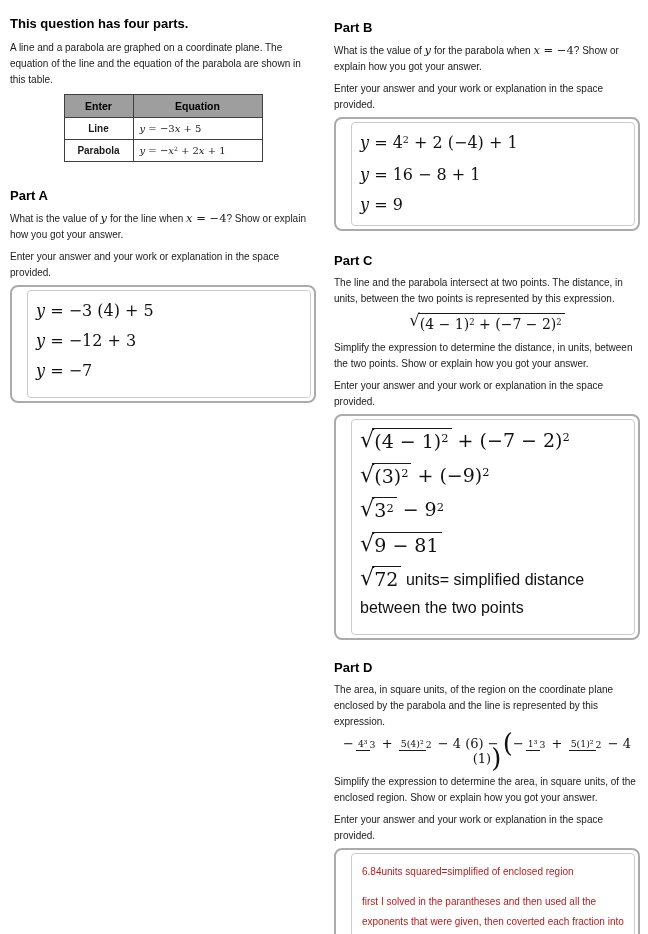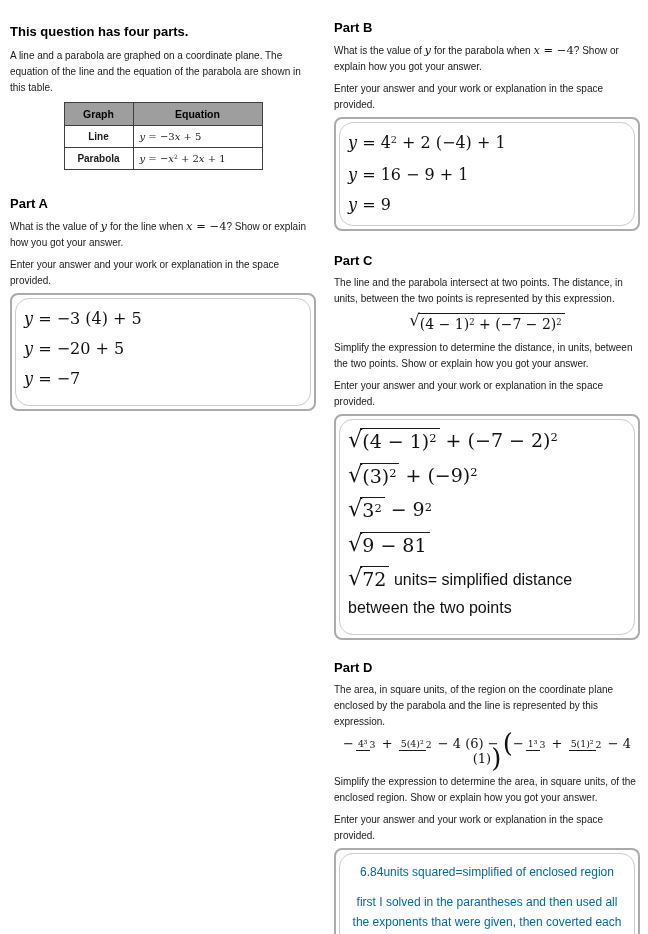--- a/index.html
+++ b/index.html
@@ -3,21 +3,21 @@
 <meta charset="utf-8">
 <style>
   html,body{margin:0;padding:0;background:#fff;}
   body{
     width:648px;height:934px;overflow:hidden;
     font-family:"Liberation Sans",sans-serif;color:#1a1a1a;
   }
   .page{display:flex;width:648px;}
   .col{width:324px;box-sizing:border-box;padding:8px 8px 0 10px;}
 
-  h1,h2{font-size:13px;line-height:16px;margin:16px 0 8px;color:#000;font-weight:bold;}
+  h1,h2{font-size:13px;line-height:16px;margin:8px 0 8px;color:#000;font-weight:bold;}
   h2{margin:12px 0 6px;}
   p{font-size:10px;line-height:16px;margin:0 0 6px;color:#1a1a1a;}
   p.enter{margin-bottom:4px;}
 
   section.part-b{margin-top:4px;}
   section.part-c{margin-top:22px;}
   section.part-d{margin-top:20px;}
 
   
   table.eqtable{border-collapse:collapse;margin:4px auto 26px;background:#fff;border:1.5px solid #3f3f3f;}
@@ -43,45 +43,45 @@
   .frac .num{border-bottom:1px solid #1a1a1a;padding:0 2px 1px;}
   .frac .den{padding-top:1px;}
   .bigp{font-size:2em;line-height:0;vertical-align:middle;position:relative;top:-0.05em;}
 
   .expr{text-align:center;margin:2px 0 8px;color:#111;}
   .expr-c{font-size:14px;}
   .expr-d{font-size:13px;margin:4px 0 8px;}
 
   
   .abox{border:2px solid #ababab;border-radius:8px;padding:3px;background:#fff;}
-  .abox-inner{border:1px solid #ccc;border-radius:14px;padding:5px 8px;background:#fff;}
+  .abox-inner{border:1px solid #ccc;border-radius:4px;padding:5px 8px;background:#fff;margin-left:12px;}
   .box-a .abox-inner{min-height:96px;}
   .box-b .abox-inner{min-height:84px;}
   .box-c .abox-inner{min-height:204px;}
   .box-d .abox-inner{min-height:146px;padding:8px 10px;}
 
   .lines-ab .math-line{font-size:16px;line-height:30px;color:#111;}
   .lines-c .math-line{font-size:19px;line-height:1.45;margin:2px 0 7px;color:#111;}
   .lines-c .math-line .seg-t{font-size:16px;}
 
-  .ans-p{font-size:12px;line-height:20px;margin:0 0 10px;color:#0369a1;text-align:center;}
+  .ans-p{font-size:10px;line-height:20px;margin:0 0 10px;color:#b91c1c;}
 </style>
 </head>
 <body>
 
 <div class="page">
 
   <div class="col col-left">
     <h1>This question has four parts.</h1>
     <p>A line and a parabola are graphed on a coordinate plane. The equation of the line and the equation of the parabola are shown in this table.</p>
 
     <table class="eqtable">
       <thead>
         <tr>
-          <th class="col-graph">Graph</th>
+          <th class="col-graph">Enter</th>
           <th class="col-eq">Equation</th>
         </tr>
       </thead>
       <tbody>
         <tr>
           <td class="c">Line</td>
           <td class="eq"><span class="seg-mi">y</span><span class="seg-m"> = −3</span><span class="seg-mi">x</span><span class="seg-m"> + 5</span></td>
         </tr>
         <tr>
           <td class="c">Parabola</td>
@@ -90,37 +90,37 @@
       </tbody>
     </table>
 
     <section class="part-a">
       <h2>Part A</h2>
       <p class="q"><span class="seg-t">What is the value of </span><span class="seg-mi">y</span><span class="seg-t"> for the line when </span><span class="seg-mi">x</span><span class="seg-m"> = −4</span><span class="seg-t">? Show or explain how you got your answer.</span></p>
       <p class="enter">Enter your answer and your work or explanation in the space provided.</p>
       <div class="abox box-a">
         <div class="abox-inner lines-ab">
             <div class="math-line"><span class="seg-mi">y</span><span class="seg-m"> = −3 (4) + 5</span></div>
-            <div class="math-line"><span class="seg-mi">y</span><span class="seg-m"> = −20 + 5</span></div>
+            <div class="math-line"><span class="seg-mi">y</span><span class="seg-m"> = −12 + 3</span></div>
             <div class="math-line"><span class="seg-mi">y</span><span class="seg-m"> = −7</span></div>
           </div>
       </div>
     </section>
   </div>
 
   <div class="col col-right">
 
     <section class="part-b">
       <h2>Part B</h2>
       <p class="q"><span class="seg-t">What is the value of </span><span class="seg-mi">y</span><span class="seg-t"> for the parabola when </span><span class="seg-mi">x</span><span class="seg-m"> = −4</span><span class="seg-t">? Show or explain how you got your answer.</span></p>
       <p class="enter">Enter your answer and your work or explanation in the space provided.</p>
       <div class="abox box-b">
         <div class="abox-inner lines-ab">
             <div class="math-line"><span class="seg-mi">y</span><span class="seg-m"> = 4</span><span class="sup">2</span><span class="seg-m"> + 2 (−4) + 1</span></div>
-            <div class="math-line"><span class="seg-mi">y</span><span class="seg-m"> = 16 − 9 + 1</span></div>
+            <div class="math-line"><span class="seg-mi">y</span><span class="seg-m"> = 16 − 8 + 1</span></div>
             <div class="math-line"><span class="seg-mi">y</span><span class="seg-m"> = 9</span></div>
           </div>
       </div>
     </section>
 
     <section class="part-c">
       <h2>Part C</h2>
       <p>The line and the parabola intersect at two points. The distance, in units, between the two points is represented by this expression.</p>
       <div class="expr expr-c"><span class="sqrt">
             <span class="sqrt-sign">√</span>

